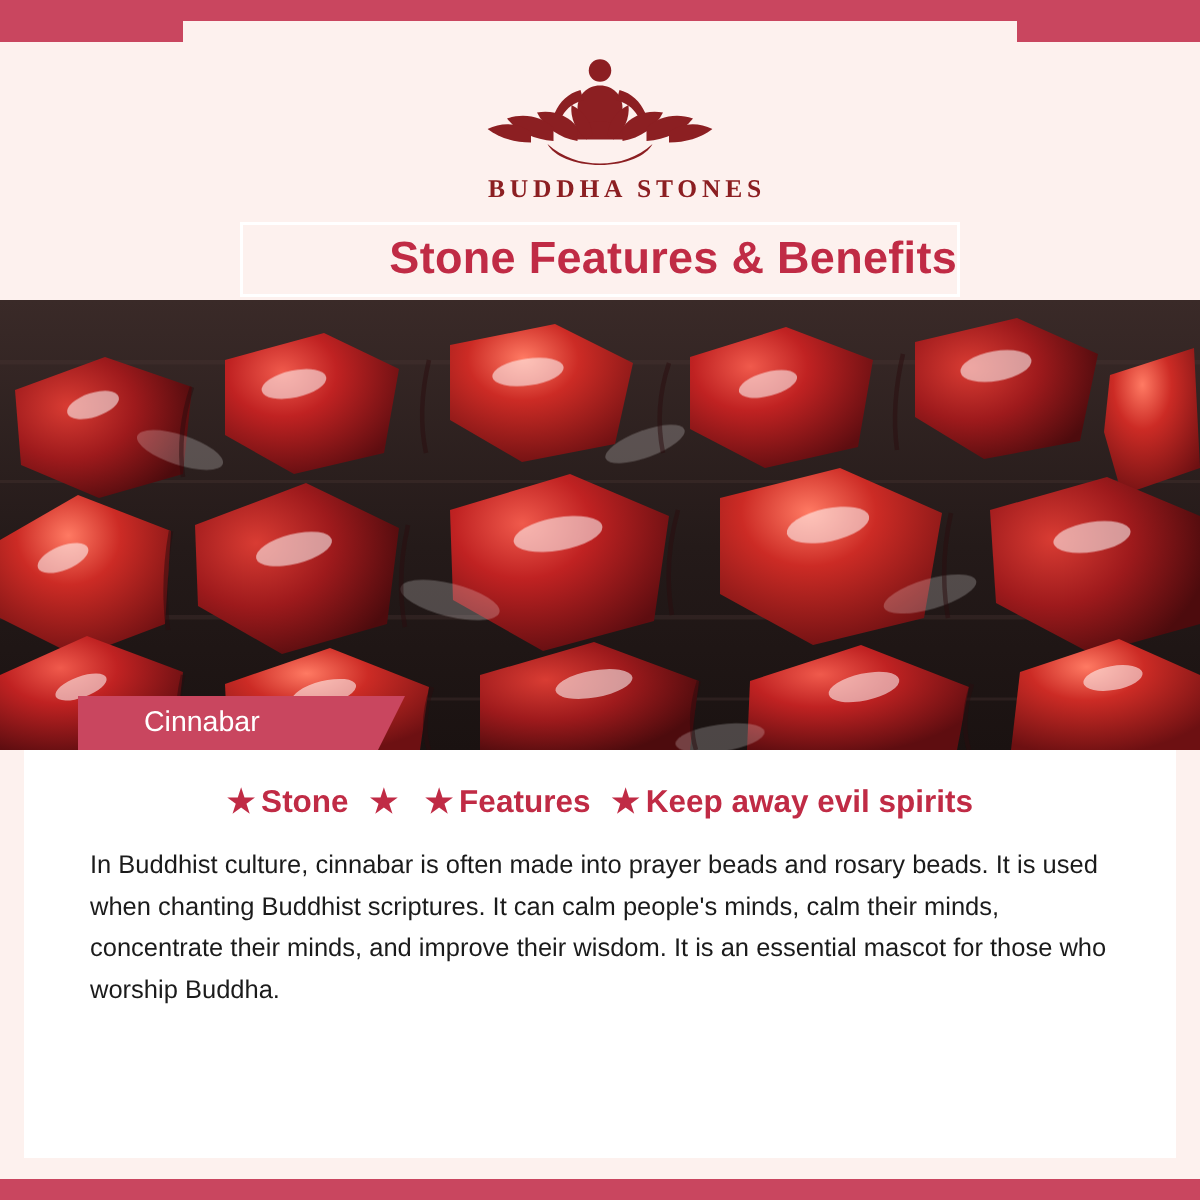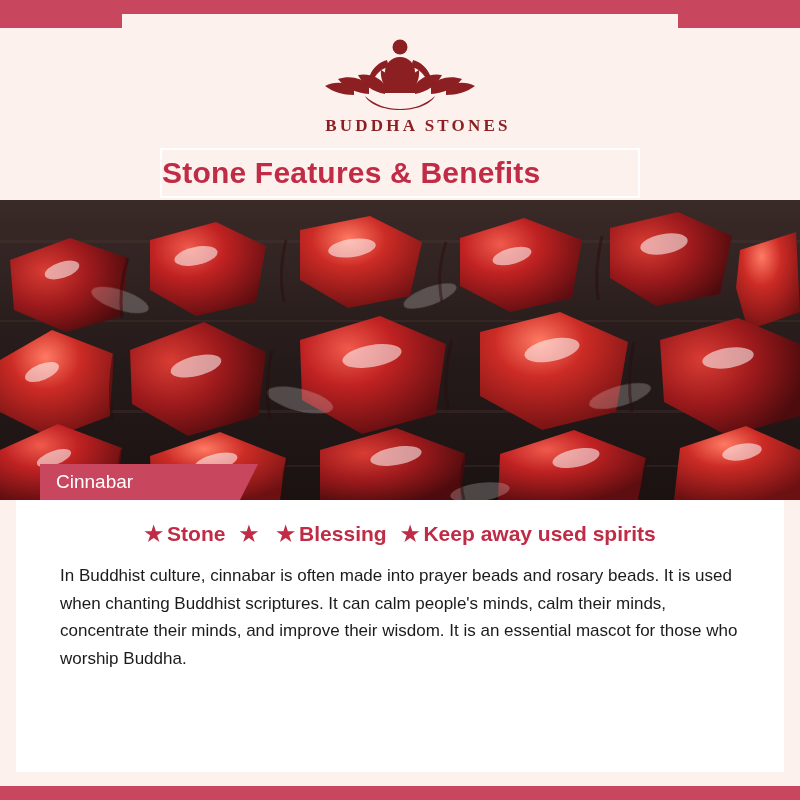--- a/index.html
+++ b/index.html
@@ -82,21 +82,21 @@
     position: absolute;
     left: 160px;
     top: 0px;
     width: 480px;
     height: 50px;
     border: 2px solid #ffffff;
     background: #fdf1ee;
     box-sizing: border-box;
     display: flex;
     align-items: center;
-    justify-content: flex-start;
+    justify-content: flex-end;
   }
   .title-text {
     font-size: 30px;
     font-weight: bold;
     color: #c02b45;
     font-family: "Liberation Sans", sans-serif;
     letter-spacing: 0.2px;
     white-space: nowrap;
   }
 
@@ -108,28 +108,28 @@
     width: 800px;
     height: 300px;
     overflow: hidden;
     background: #2b2020;
   }
   .photo svg { display: block; }
 
   
   .caption-tag {
     position: absolute;
-    left: 40px;
+    left: 52px;
     top: 450px;
     height: 36px;
     min-width: 200px;
     background: #c9465f;
     display: flex;
     align-items: center;
-    padding-left: 16px;
+    padding-left: 44px;
     padding-right: 34px;
     box-sizing: border-box;
   }
   .caption-tag::after {
     content: "";
     position: absolute;
     right: -18px;
     top: 0;
     width: 0;
     height: 0;
@@ -350,25 +350,25 @@
       <div class="benefits">
         <span class="benefit">
           <span class="star">★</span>
           <span>Stone</span>
         </span>
         <span class="benefit">
           <span class="star">★</span>
         </span>
         <span class="benefit">
           <span class="star">★</span>
-          <span>Blessing</span>
+          <span>Features</span>
         </span>
         <span class="benefit">
           <span class="star">★</span>
-          <span>Keep away used spirits</span>
+          <span>Keep away evil spirits</span>
         </span>
       </div>
       <p class="desc">In Buddhist culture, cinnabar is often made into prayer beads and rosary beads. It is used when chanting Buddhist scriptures. It can calm people's minds, calm their minds, concentrate their minds, and improve their wisdom. It is an essential mascot for those who worship Buddha.</p>
     </div>
 
     <div class="notch notch-tl"></div>
     <div class="notch notch-tr"></div>
   </div>
 
   <div class="bottom-bar"></div>

